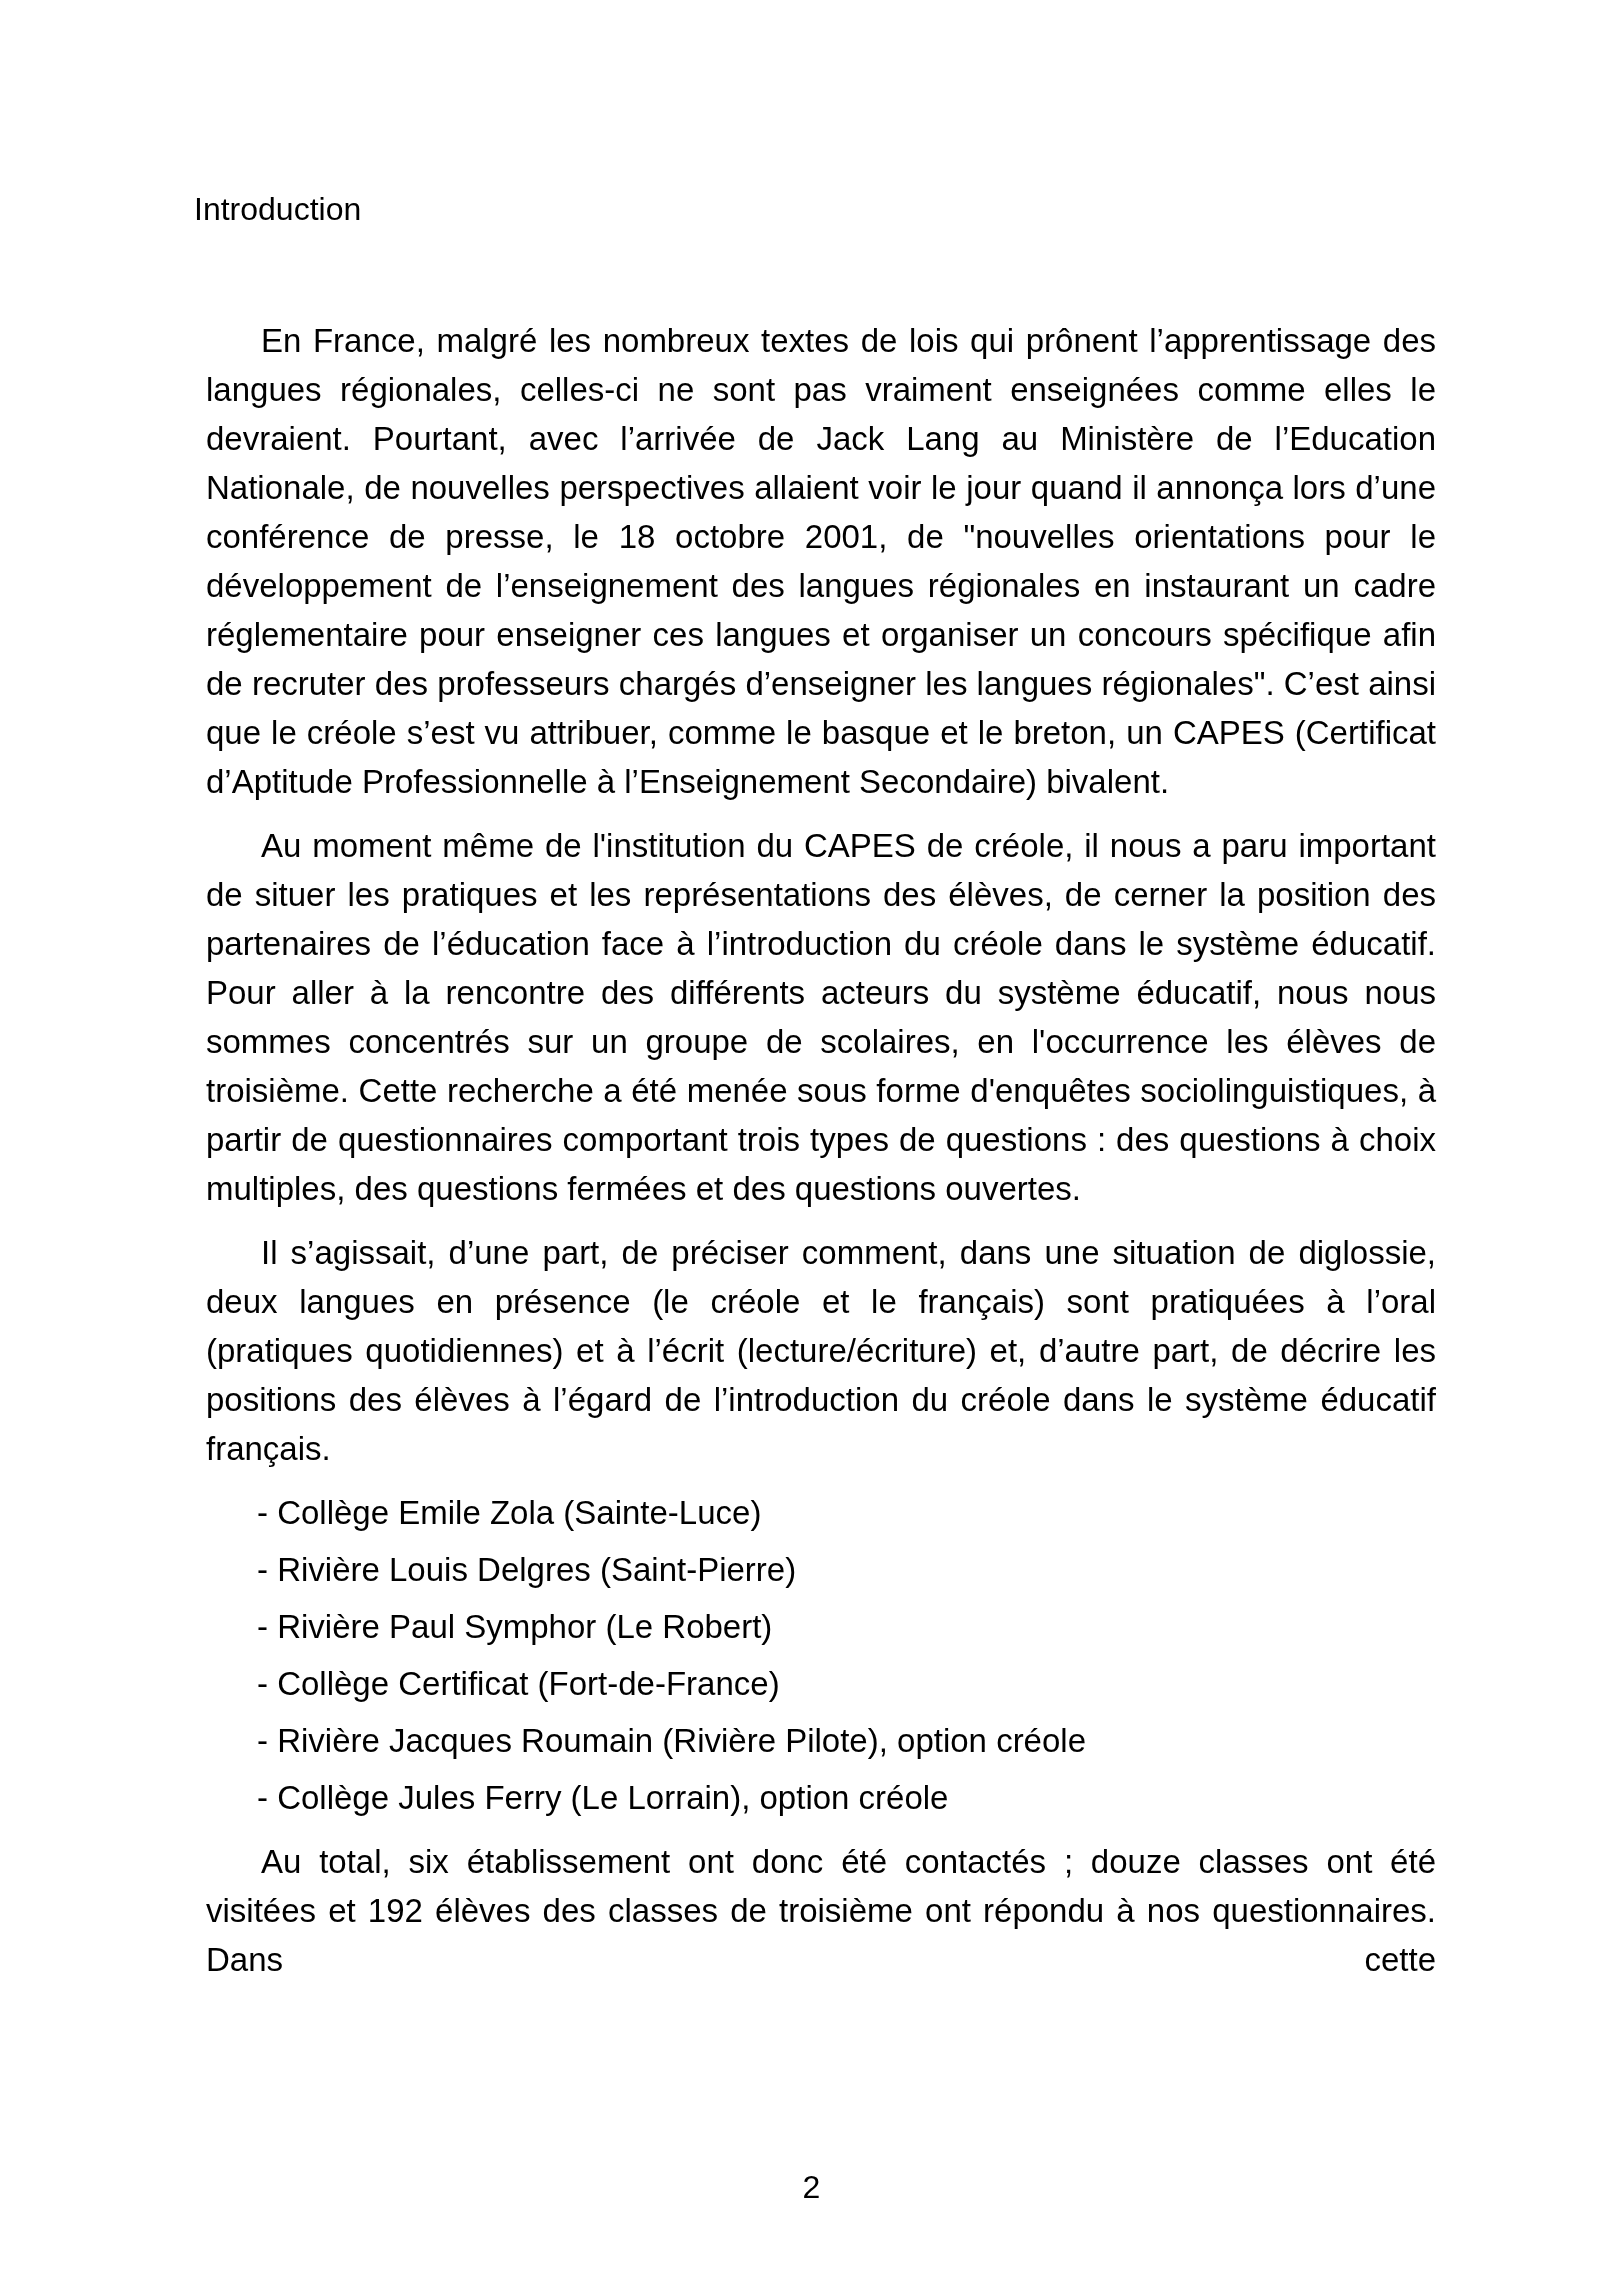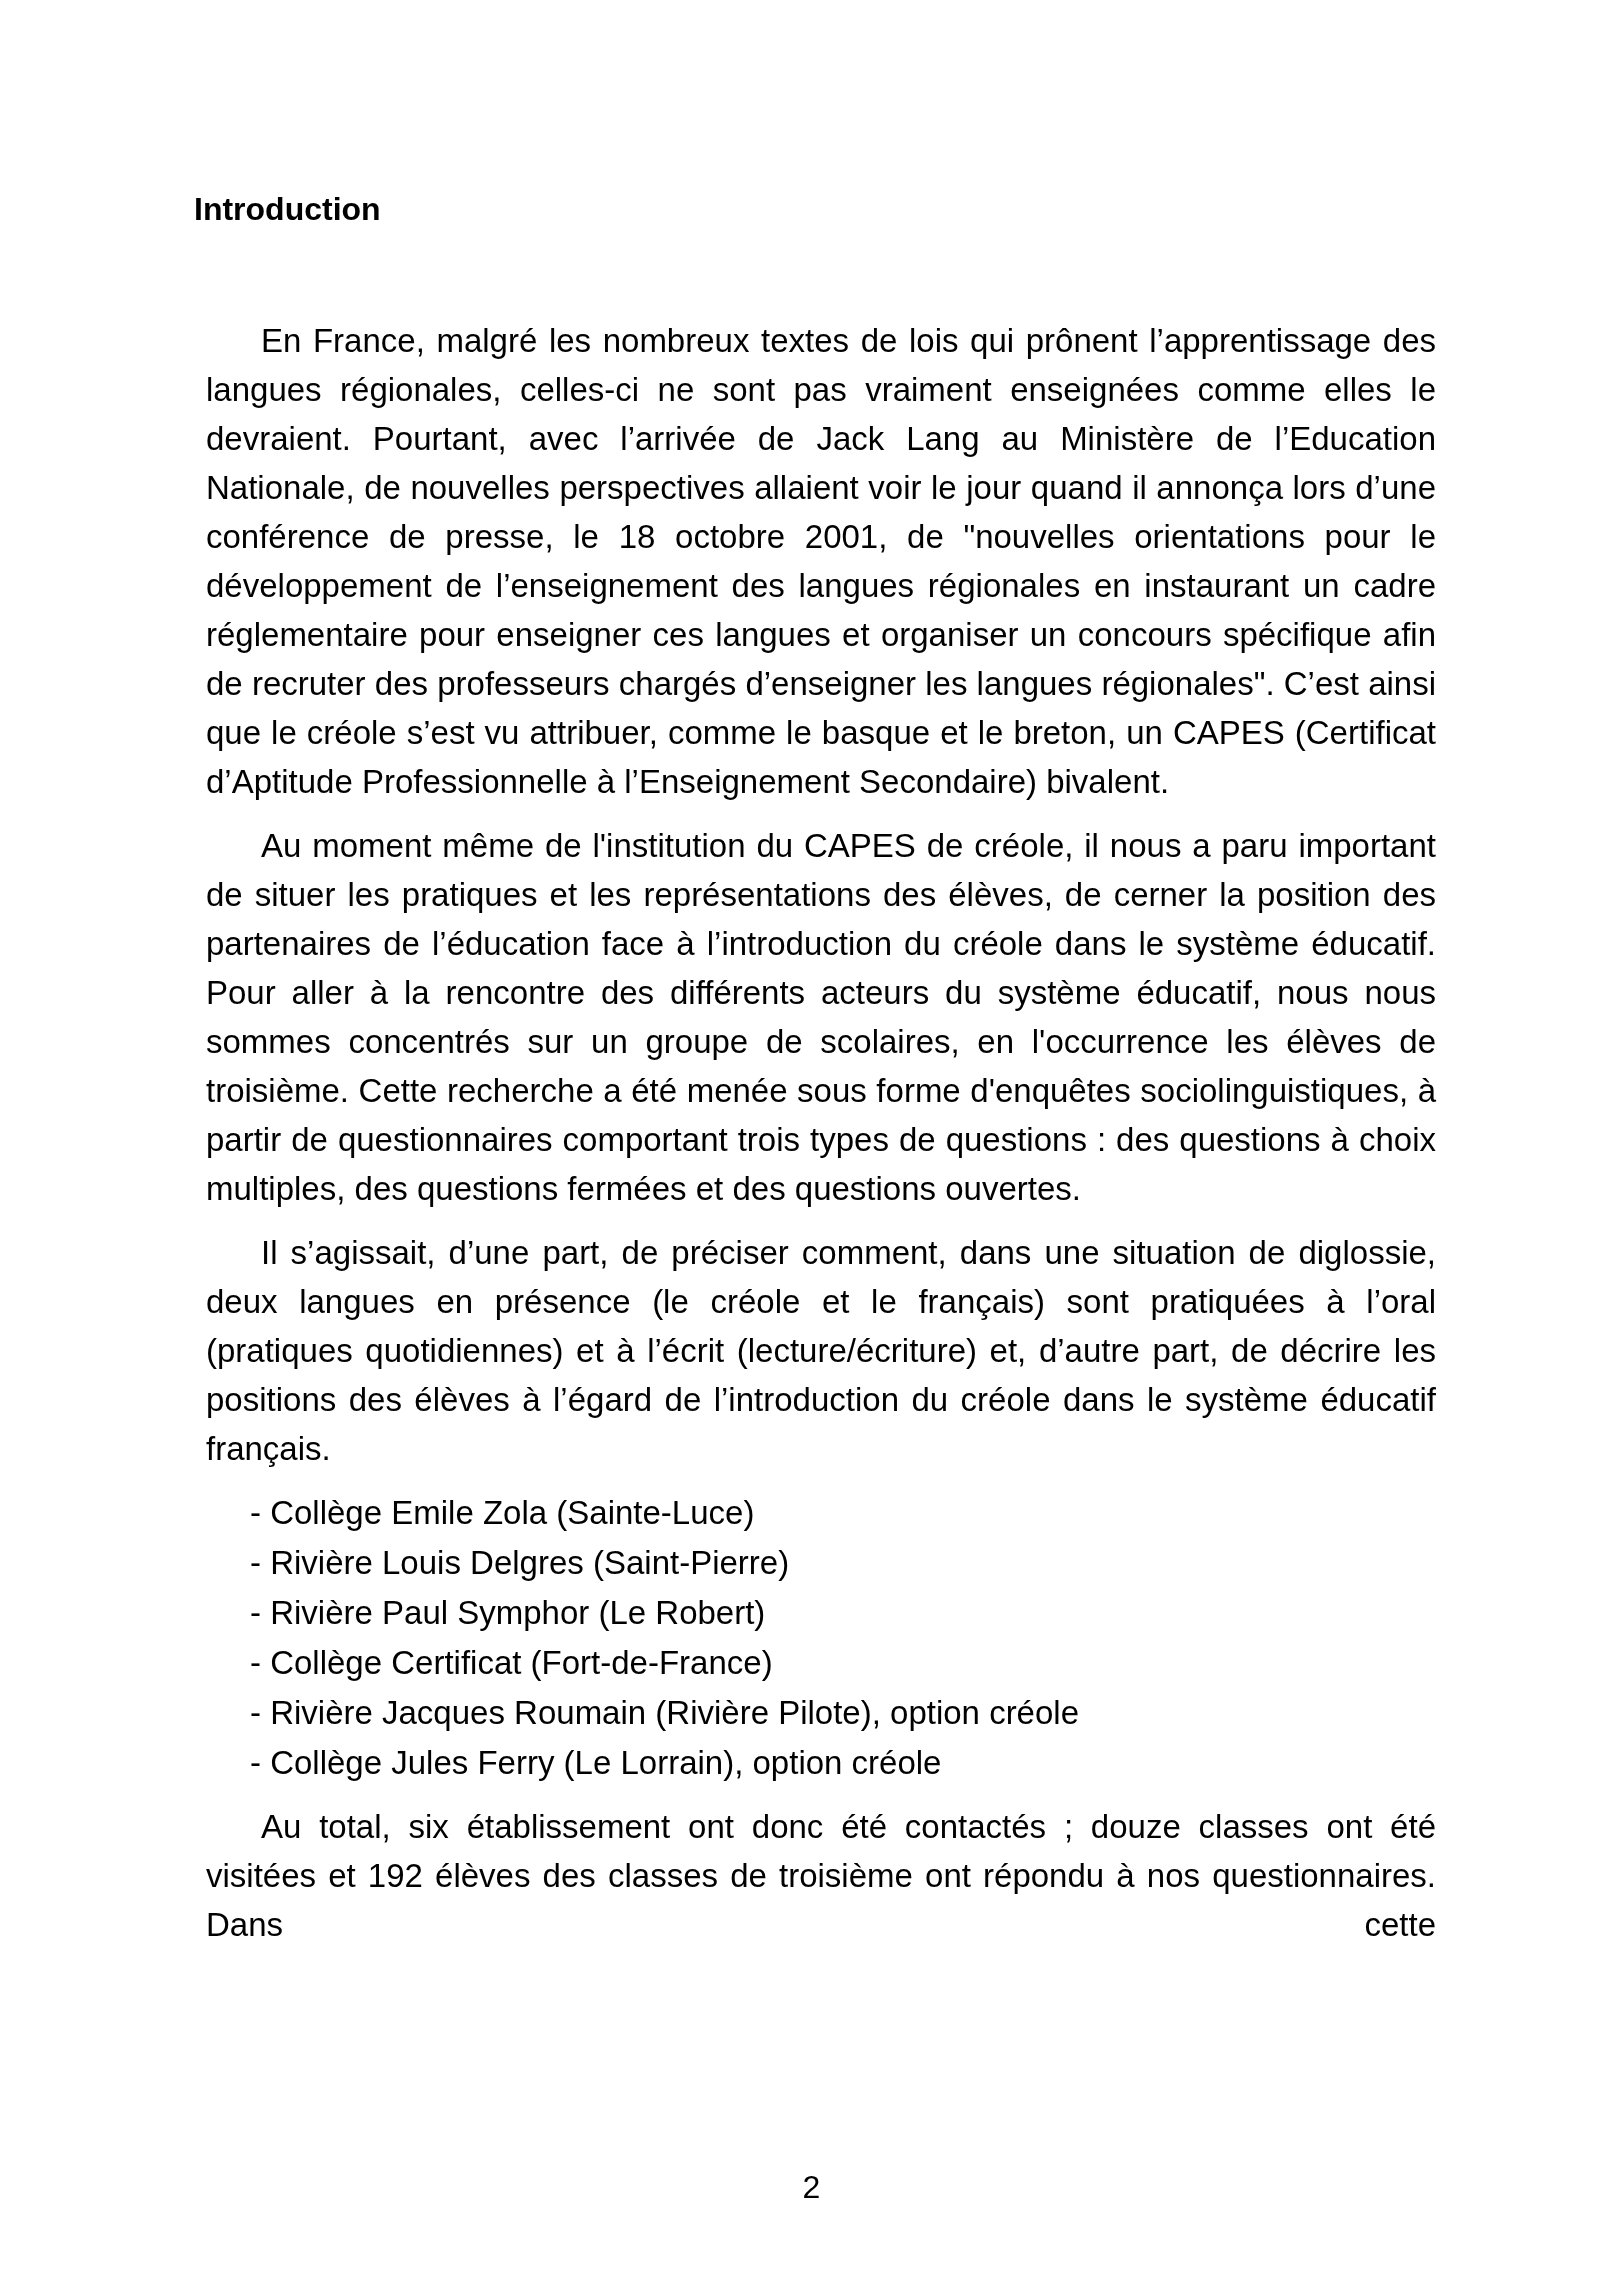--- a/index.html
+++ b/index.html
@@ -15,42 +15,42 @@
     font-family: "Liberation Sans", sans-serif;
     color: #000000;
   }
   .page-content {
     position: absolute;
     left: 194px;
     top: 185px;
     width: 1242px;
   }
   .section-heading {
-    font-weight: bold;
+    font-weight: normal;
     font-size: 32px;
     line-height: 49px;
     margin: 0 0 82px 0;
   }
   .para {
     font-size: 33px;
     line-height: 49px;
     text-align: justify;
     text-indent: 55px;
     margin: 0 0 15px 12px;
     hyphens: none;
   }
   .college-list {
     list-style: none;
     padding: 0;
     margin: 0 0 15px 55px;
     font-size: 33px;
     line-height: 49px;
   }
   .college-list li {
-    margin: 1px;
+    margin: 8px;
     padding: 0;
   }
   .page-number {
     position: absolute;
     left: 0;
     width: 1623px;
     top: 2163px;
     text-align: center;
     font-size: 32px;
     line-height: 49px;

